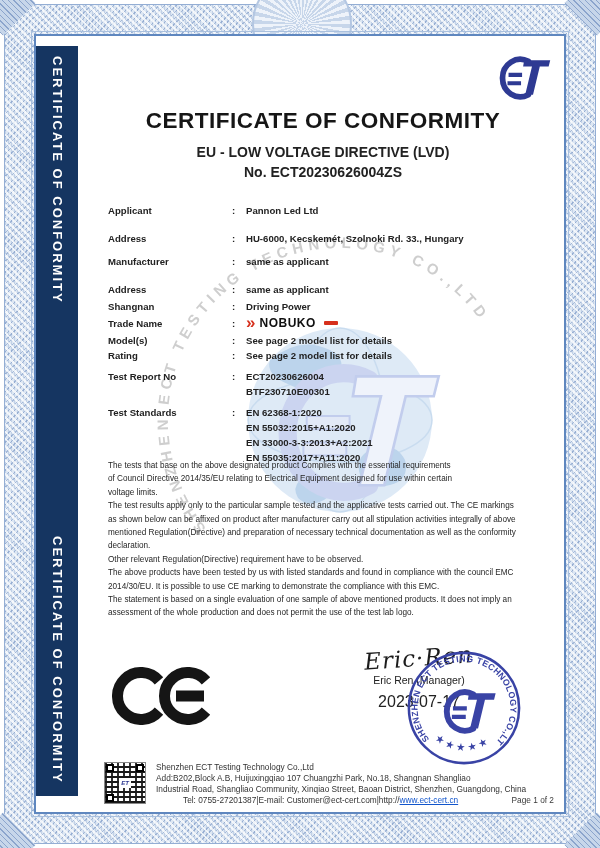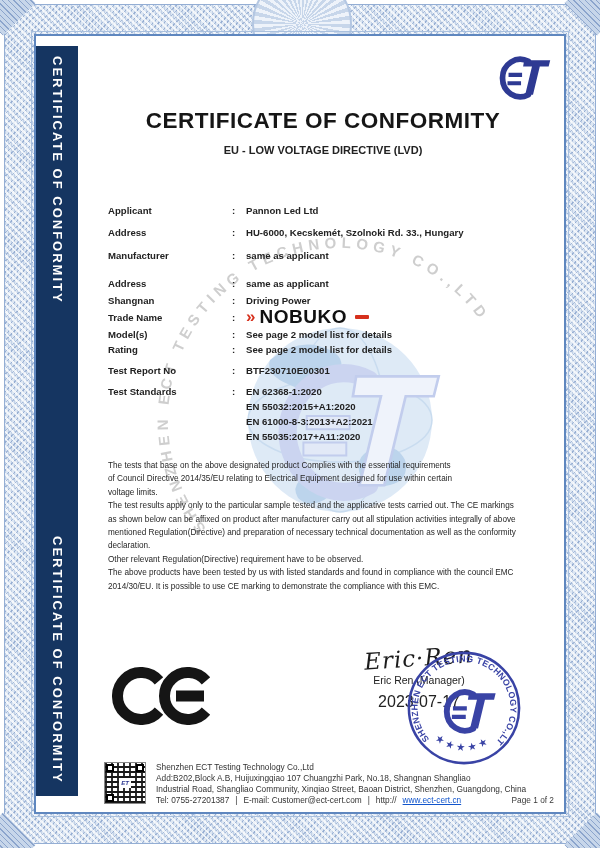--- a/index.html
+++ b/index.html
@@ -27,30 +27,30 @@
   
   .sidebar{position:absolute;left:36px;top:46px;width:42px;height:750px;background:#153561;
     display:flex;flex-direction:column;justify-content:space-between;align-items:center;
     padding:10px 0 12px 0;box-sizing:border-box;}
   .sidebar span{writing-mode:vertical-rl;text-orientation:mixed;color:#fff;font-weight:bold;
     font-size:13px;letter-spacing:2px;white-space:nowrap;}
   
   .logo-top{position:absolute;right:48px;top:52px;}
   .titleblock{position:absolute;left:96px;right:50px;top:108px;text-align:center;color:#111;}
   .titleblock h1{font-size:22.5px;margin:0 0 10px 0;letter-spacing:.5px;color:#161616;}
-  .sub{font-size:11px;font-weight:bold;margin:4px 0;color:#222;}
+  .sub{font-size:14px;font-weight:bold;margin:4px 0;color:#222;}
   
   .fields{position:absolute;left:108px;top:205px;width:414px;font-size:9.6px;font-weight:bold;color:#222;}
   .frow{display:grid;grid-template-columns:124px 14px auto;line-height:12px;}
-  .m10{margin-bottom:10px}.m11{margin-bottom:11px}.m4{margin-bottom:16px}.m5{margin-bottom:5px}
+  .m10{margin-bottom:16px}.m11{margin-bottom:11px}.m4{margin-bottom:16px}.m5{margin-bottom:5px}
   .m3{margin-bottom:3px}.m9{margin-bottom:9px}.m6{margin-bottom:6px}
   .vline{line-height:12px;margin-bottom:3px;}
   .logo-row{display:flex;align-items:center;gap:4px;margin-top:-3px;}
   .chev{color:#d6301d;font-size:17px;font-weight:900;line-height:14px;}
-  .nob{font-size:19px;font-weight:900;letter-spacing:.5px;color:#101010;}
+  .nob{font-size:12px;font-weight:900;letter-spacing:.5px;color:#101010;}
   .ntail{display:inline-block;width:14px;height:4px;background:#d6301d;margin-left:4px;border-radius:1px;}
   
   .paras{position:absolute;left:108px;top:459px;width:415px;font-size:8.2px;line-height:13.4px;color:#262626;}
   .paras p{margin:0;}
   .paras p.narrow{max-width:345px;}
   
   .ce{position:absolute;left:112px;top:667px;}
   .sign{position:absolute;left:334px;top:645px;width:170px;text-align:center;color:#222;}
   .script{font-family:"DejaVu Serif",serif;font-style:italic;font-size:23px;color:#1c1c1c;
     transform:rotate(-4deg);display:inline-block;letter-spacing:1px;}
@@ -61,21 +61,21 @@
   .footer{position:absolute;left:104px;right:46px;bottom:42px;display:flex;gap:10px;align-items:flex-start;}
   .qr{position:relative;width:40px;height:40px;flex:0 0 auto;border:1px solid #888;background:#fff;
     background-image:
       repeating-linear-gradient(0deg,#1a1a1a 0 2px,transparent 2px 5px),
       repeating-linear-gradient(90deg,rgba(26,26,26,.9) 0 2px,transparent 2px 6px);}
   .qr .f{position:absolute;width:8px;height:8px;background:#fff;border:2px solid #000;box-sizing:border-box;}
   .qr .f.tl{left:1px;top:1px}.qr .f.tr{right:1px;top:1px}.qr .f.bl{left:1px;bottom:1px}
   .qr .qc{position:absolute;left:50%;top:50%;width:12px;height:10px;margin:-5px 0 0 -6px;background:#fff;
     color:#2e3a93;font-size:6px;font-weight:bold;font-style:italic;text-align:center;line-height:10px;}
   .flines{flex:1;font-size:8.3px;line-height:1.32;color:#333;}
-  .contact{display:flex;gap:6px;align-items:baseline;white-space:nowrap;}
+  .contact{display:flex;align-items:baseline;white-space:nowrap;margin-left:27px;}
   .contact a{color:#1155cc;}
   .pageno{margin-left:auto;color:#3a3a3a;}
 </style>
 </head>
 <body>
 
 <div class="page">
 
   <div class="band"></div>
   <div class="corner tl"></div>
@@ -110,20 +110,21 @@
 
   <svg class="logo-top" width="64" height="50" viewBox="0 0 60 48">
     <path d="M 38,9 A 17,18 0 1 0 38,41" stroke="#2e3a93" stroke-width="5.5" fill="none" stroke-linecap="round"></path>
     <path d="M 19,20 h 13 v 4 h -13 z M 18,28 h 13 v 4 h -13 z" fill="#2e3a93"></path>
     <path d="M 34,8 L 59,8 57.5,14 49,14 42.5,41 35,41 41.5,14 33,14 Z" fill="#2e3a93"></path>
   </svg>
 
   <div class="titleblock">
     <h1>CERTIFICATE OF CONFORMITY</h1>
     <div class="sub">EU - LOW VOLTAGE DIRECTIVE (LVD)</div>
+    <div class="sub">No. ECT20230626004ZS</div>
   </div>
 
   <div class="fields">
     <div class="frow m10">
       <span>Applicant</span>
       <span>:</span>
       <span>Pannon Led Ltd</span>
     </div>
     <div class="frow m11">
       <span>Address</span>
@@ -161,40 +162,42 @@
     </div>
     <div class="frow m9">
       <span>Rating</span>
       <span>:</span>
       <span>See page 2 model list for details</span>
     </div>
     <div class="frow m6">
       <span>Test Report No</span>
       <span>:</span>
       <span>
+        <div class="vline">ECT20230626004</div>
         <div class="vline">BTF230710E00301</div>
       </span>
     </div>
     <div class="frow">
       <span>Test Standards</span>
       <span>:</span>
       <span>
         <div class="vline">EN 62368-1:2020</div>
         <div class="vline">EN 55032:2015+A1:2020</div>
-        <div class="vline">EN 61000-8-3:2013+A2:2021</div>
+        <div class="vline">EN 33000-3-3:2013+A2:2021</div>
         <div class="vline">EN 55035:2017+A11:2020</div>
       </span>
     </div>
   </div>
 
   <div class="paras">
     <p class="narrow">The tests that base on the above designated product Complies with the essential requirements of Council Directive 2014/35/EU relating to Electrical Equipment designed for use within certain voltage limits.</p>
     <p>The test results apply only to the particular sample tested and the applicative tests carried out. The CE markings as shown below can be affixed on product after manufacturer carry out all stipulation activities integrally of above mentioned Regulation(Directive) and preparation of necessary technical documentation as well as the conformity declaration.</p>
     <p>Other relevant Regulation(Directive) requirement have to be observed.</p>
     <p>The above products have been tested by us with listed standards and found in compliance with the council EMC 2014/30/EU. It is possible to use CE marking to demonstrate the compliance with this EMC.</p>
+    <p>The statement is based on a single evaluation of one sample of above mentioned products. It does not imply an assessment of the whole production and does not permit the use of the test lab logo.</p>
   </div>
 
   <svg class="ce" width="105" height="58" viewBox="0 0 105 58">
     <path d="M 47,13.9 A 23.5,23.5 0 1 0 47,44.1" fill="none" stroke="#151515" stroke-width="11"></path>
     <path d="M 94,13.9 A 23.5,23.5 0 1 0 94,44.1" fill="none" stroke="#151515" stroke-width="11"></path>
     <rect x="64" y="23.5" width="28" height="11" fill="#151515"></rect>
   </svg>
 
   <div class="sign">
     <div class="script">Eric·Ren</div>

